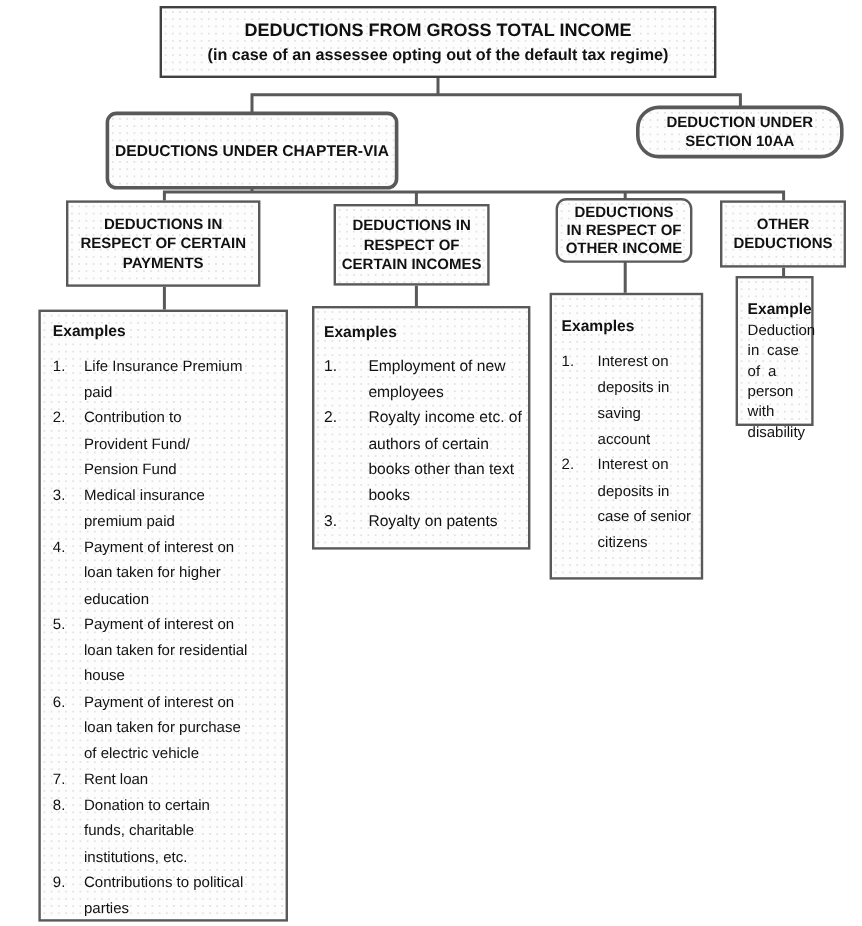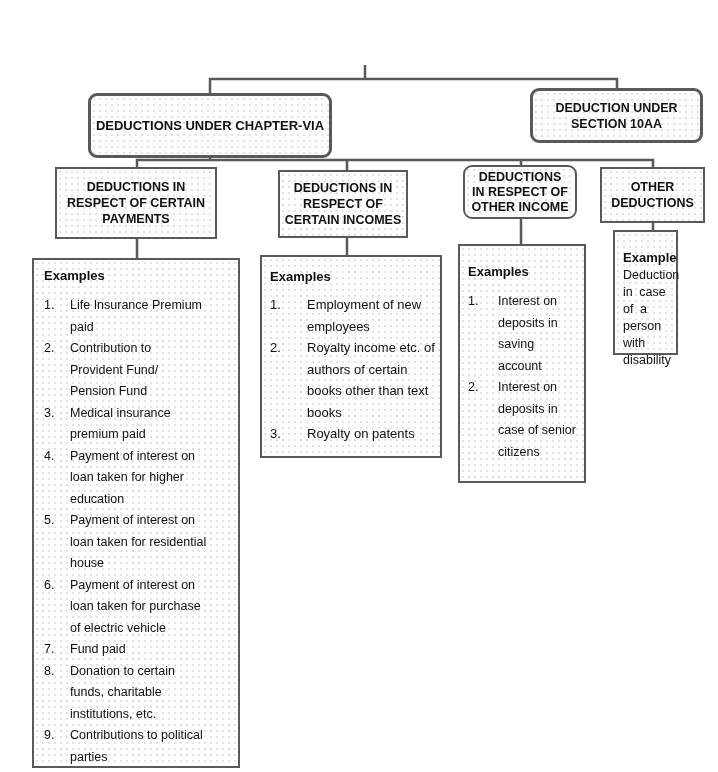--- a/index.html
+++ b/index.html
@@ -19,21 +19,21 @@
   }
   .center { display:flex; align-items:center; justify-content:center; text-align:center; }
   .prel { white-space:pre-line; }
 
   
   .title-box   { left:133px; top:5px;  width:464px; height:60px; border-color:#404040; flex-direction:column; gap:4px; }
   .title-line1 { font-size:15px; font-weight:bold; }
   .title-line2 { font-size:13.5px; font-weight:bold; }
 
   .l2a { left:88px;  top:93px;  width:244px; height:65px; border-radius:9px; border-width:3px; font-size:13px; font-weight:bold; white-space:nowrap; }
-  .l2b { left:530px; top:88px;  width:173px; height:55px; border-radius:9px; border-width:3px; font-size:12.5px; font-weight:bold; line-height:16px; }
+  .l2b { left:530px; top:88px;  width:173px; height:44px; border-radius:19px; border-width:3px; font-size:12.5px; font-weight:bold; line-height:16px; }
 
   .l3  { font-size:12.5px; font-weight:bold; line-height:16px; }
   .l3a { left:55px;  top:167px; width:162px; height:72px; }
   .l3b { left:278px; top:170px; width:130px; height:68px; }
   .l3c { left:463px; top:165px; width:114px; height:54px; border-radius:9px; line-height:15px; }
   .l3d { left:600px; top:167px; width:105px; height:56px; }
 
   
   .ex { font-size:12.5px; }
   .ex1 { left:32px;  top:258px; width:208px; height:510px; padding:8px 6px 0 10px; }
@@ -62,20 +62,24 @@
 <body>
 
 <div class="stage">
 
   <svg class="connectors" width="718" height="772" viewBox="0 0 718 772">
     <path d="M365,65 L365,79 M210,94 L210,79 L617,79 L617,89" fill="none" stroke="#595959" stroke-width="2.5"></path>
     <path d="M210,139 L210,160 M137,168 L137,160 L653,160 L653,168 M347,171 L347,160 M521,166 L521,160" fill="none" stroke="#595959" stroke-width="2.5"></path>
     <path d="M137,238 L137,259 M347,237 L347,256 M521,218 L521,245 M653,208 L653,231" fill="none" stroke="#595959" stroke-width="2.5"></path>
   </svg>
 
+  <div class="box title-box center">
+    <div class="title-line1">DEDUCTIONS FROM GROSS TOTAL INCOME</div>
+    <div class="title-line2">(in case of an assessee opting out of the default tax regime)</div>
+  </div>
 
   <div class="box l2a center">DEDUCTIONS UNDER CHAPTER-VIA</div>
   <div class="box l2b center prel">DEDUCTION UNDER
 SECTION 10AA</div>
 
   <div class="box l3 l3a center prel">DEDUCTIONS IN
 RESPECT OF CERTAIN
 PAYMENTS</div>
   <div class="box l3 l3b center prel">DEDUCTIONS IN
 RESPECT OF
@@ -117,21 +121,21 @@
 house</span>
     </div>
     <div class="item">
       <span class="num">6.</span>
       <span class="txt">Payment of interest on
 loan taken for purchase
 of electric vehicle</span>
     </div>
     <div class="item">
       <span class="num">7.</span>
-      <span class="txt">Fund paid</span>
+      <span class="txt">Rent loan</span>
     </div>
     <div class="item">
       <span class="num">8.</span>
       <span class="txt">Donation to certain
 funds, charitable
 institutions, etc.</span>
     </div>
     <div class="item">
       <span class="num">9.</span>
       <span class="txt">Contributions to political

